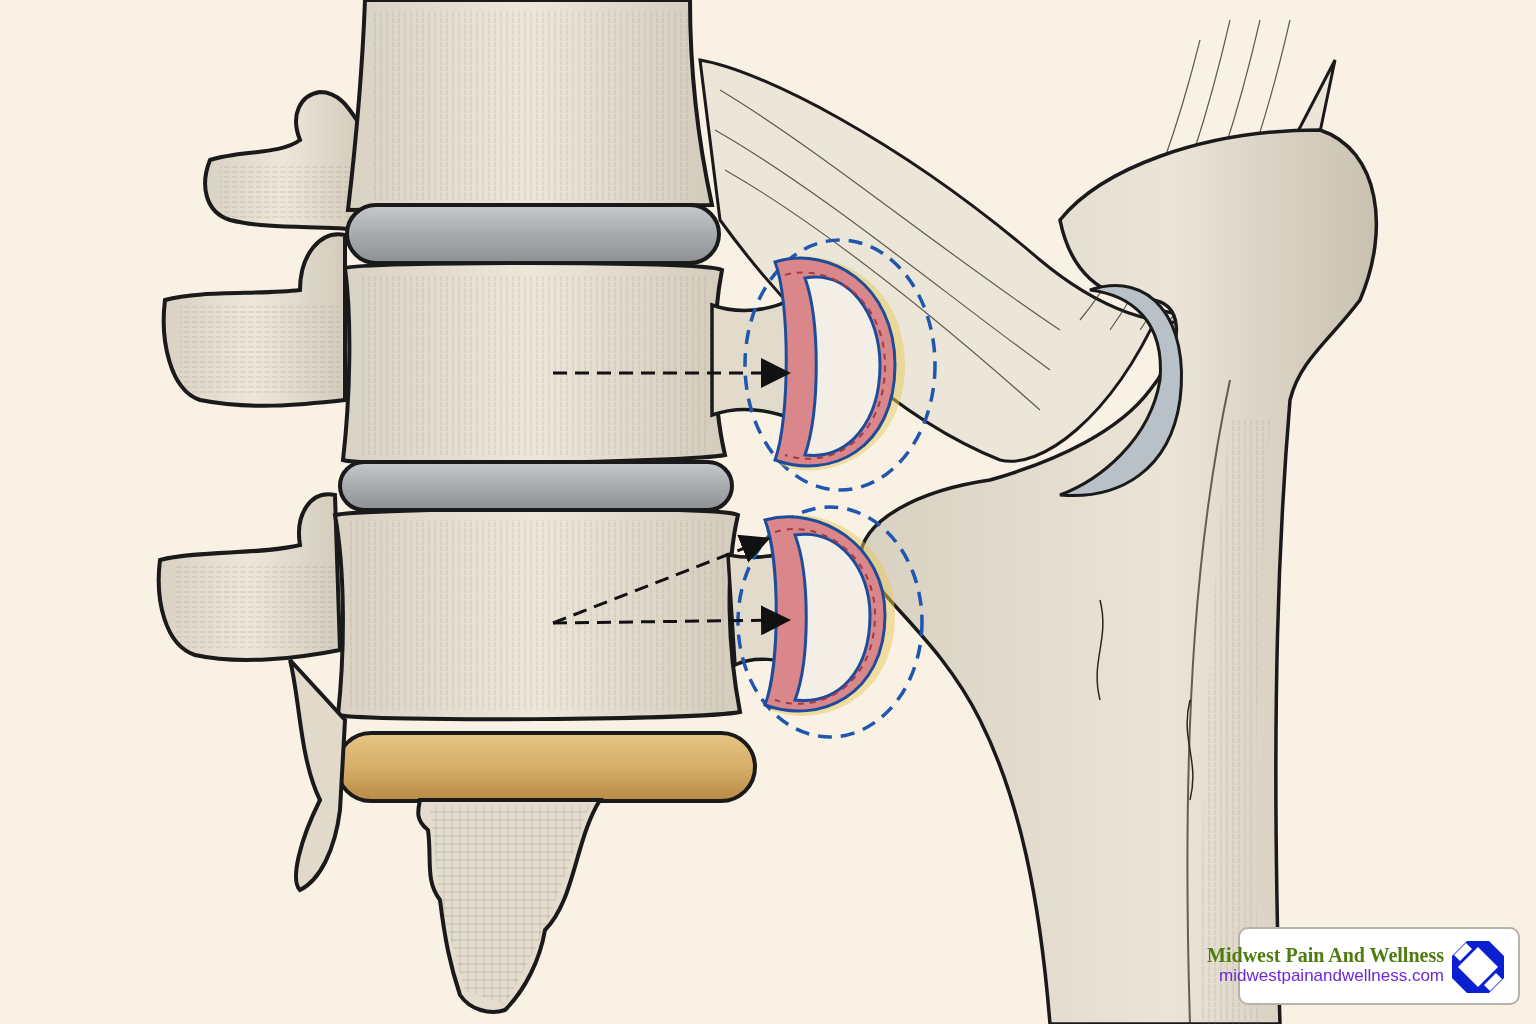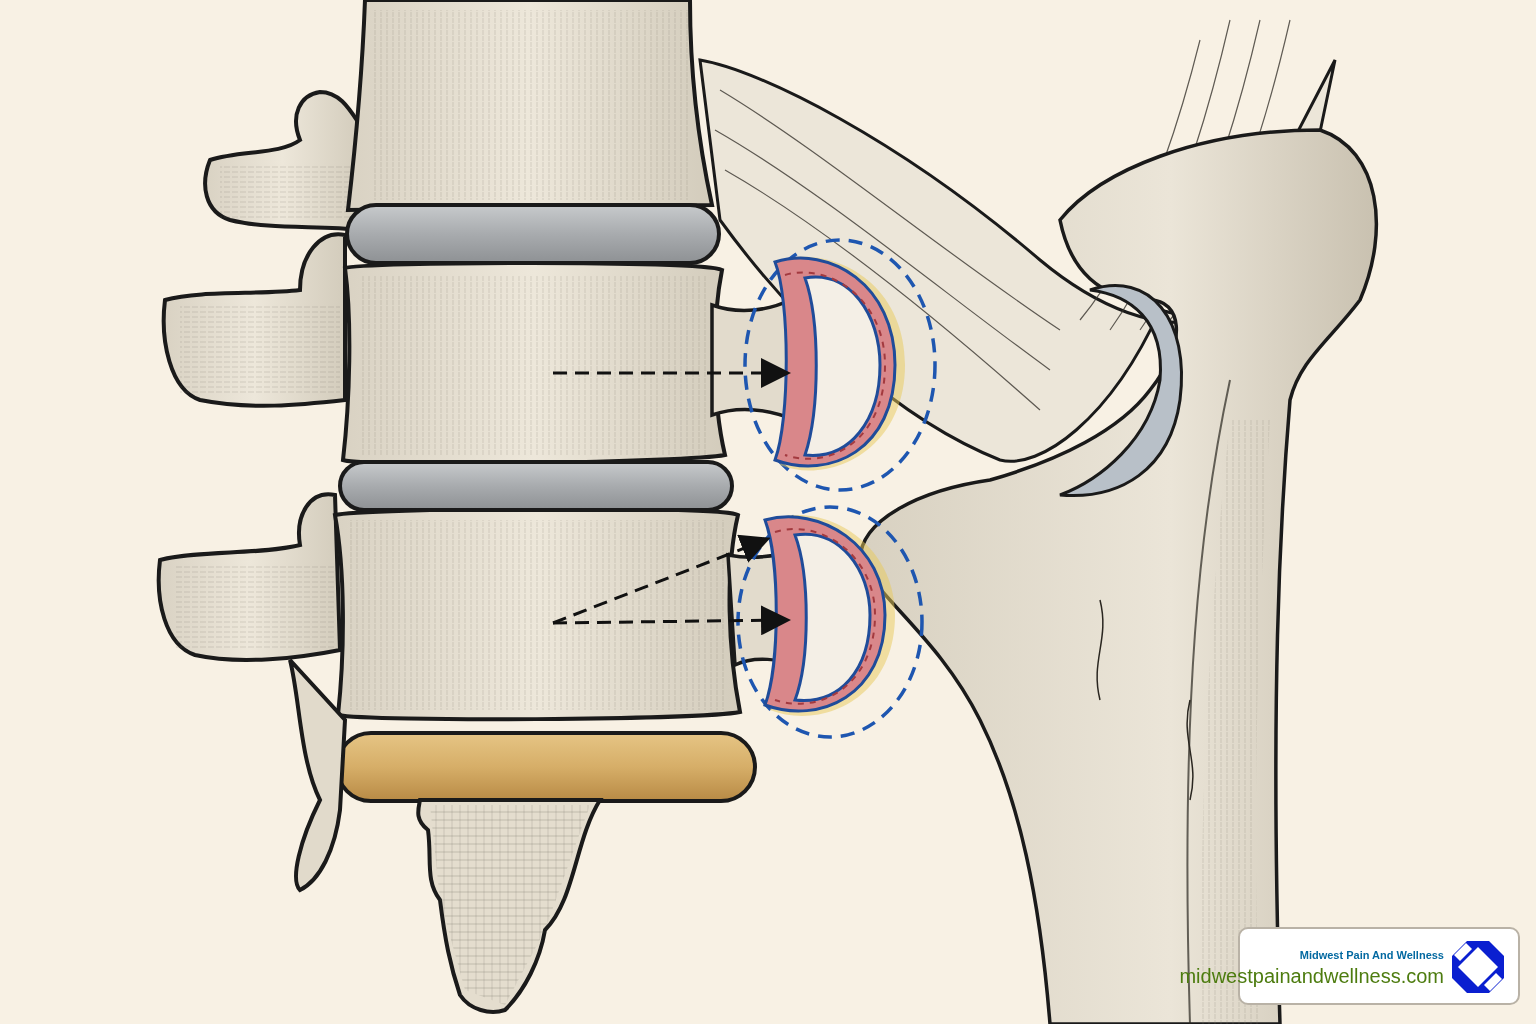--- a/index.html
+++ b/index.html
@@ -4,22 +4,22 @@
   <style>
     html, body { margin: 0; padding: 0; }
     body { width: 1536px; height: 1024px; background: #f8f1e4; overflow: hidden; position: relative; font-family: "Liberation Sans", sans-serif; }
     .illustration { position: absolute; left: 0; top: 0; width: 1536px; height: 1024px; }
     .badge {
       position: absolute; left: 1238px; top: 927px; width: 282px; height: 78px;
       background: #ffffff; border: 2px solid #b9b2a6; border-radius: 10px;
       box-sizing: border-box; display: flex; align-items: center;
     }
     .badge-text { position: absolute; right: 74px; top: 16px; text-align: right; }
-    .badge-title { font-family: Liberation Sans, sans-serif; font-weight: bold; font-size: 11px; color: #0369a1; line-height: 20px; white-space: nowrap; }
-    .badge-url { font-family: "Liberation Sans", sans-serif; font-size: 20px; color: #4d7c0f; line-height: 22px; white-space: nowrap; }
+    .badge-title { font-family: Liberation Serif, serif; font-weight: bold; font-size: 20px; color: #4d7c0f; line-height: 20px; white-space: nowrap; }
+    .badge-url { font-family: "Liberation Sans", sans-serif; font-size: 17px; color: #6d28d9; line-height: 22px; white-space: nowrap; }
     .badge-logo { position: absolute; right: 14px; top: 12px; width: 52px; height: 52px; }
   </style>
 </head>
 <body>
 
 <svg class="illustration" viewBox="0 0 1536 1024" xmlns="http://www.w3.org/2000/svg">
   <defs>
     <pattern id="hatchV" width="6" height="6" patternUnits="userSpaceOnUse">
       <line x1="3" y1="0" x2="3" y2="5" stroke="#7a7468" stroke-width="0.6" opacity="0.5"></line>
     </pattern>

